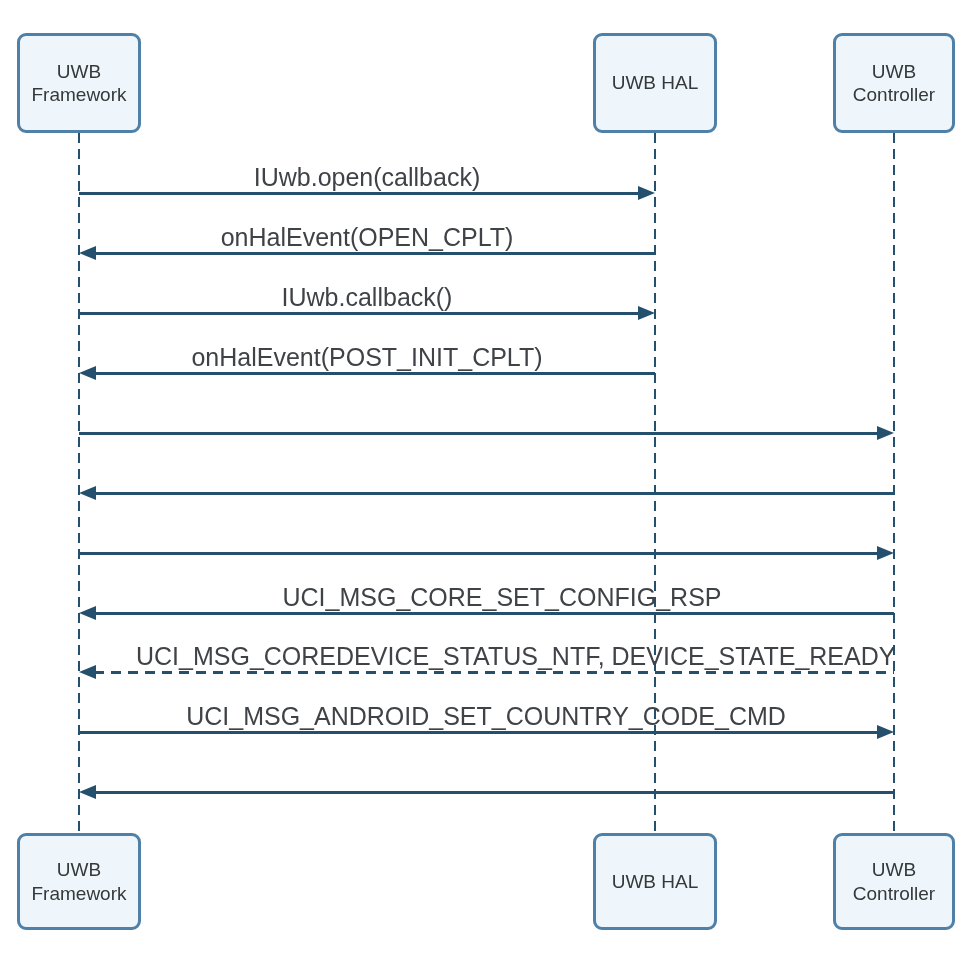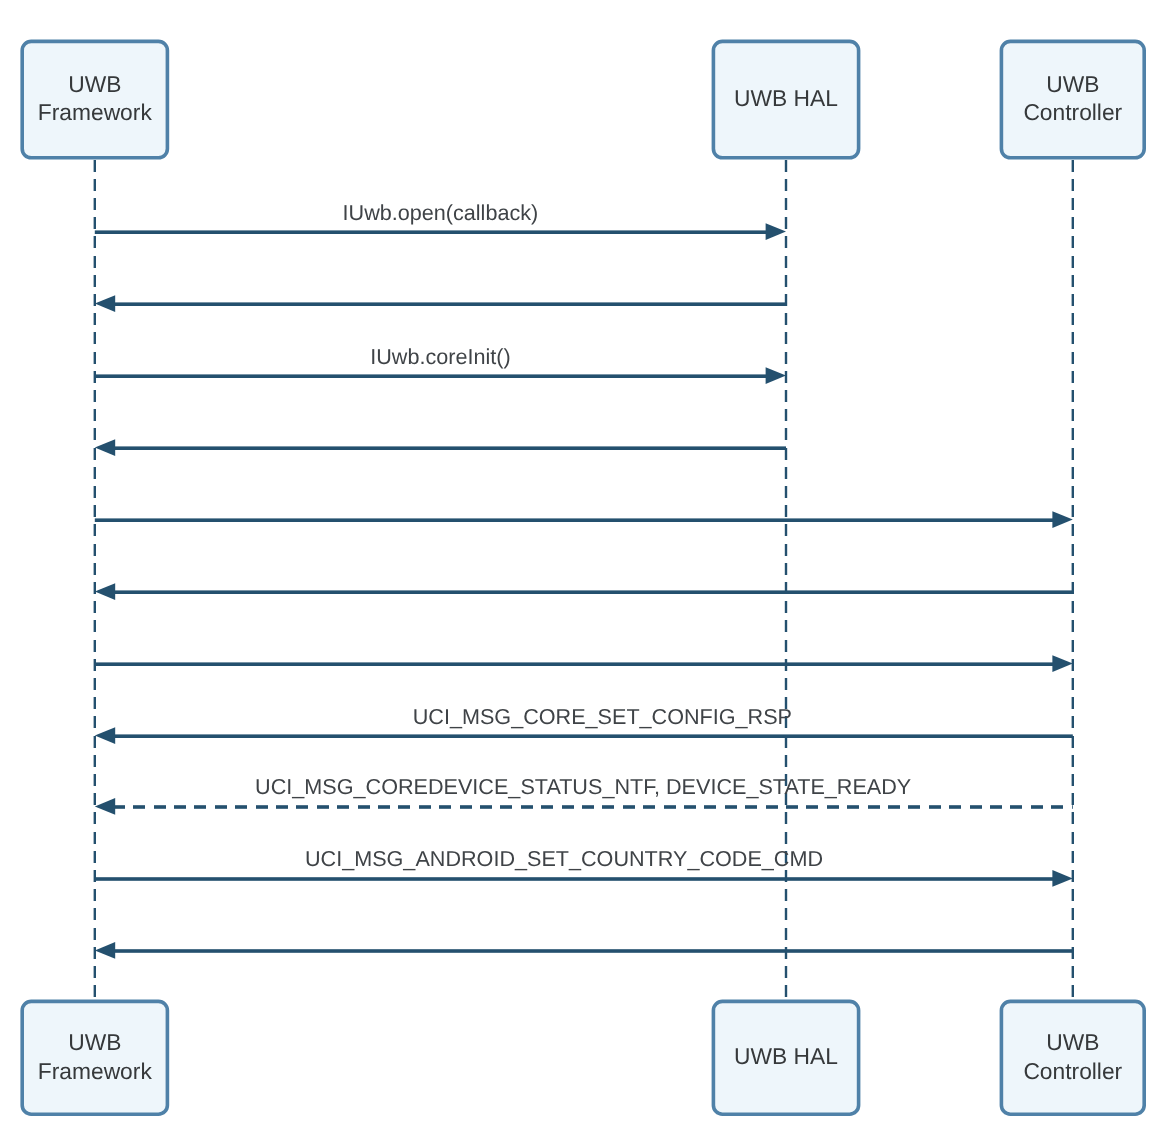--- a/index.html
+++ b/index.html
@@ -36,21 +36,21 @@
     font-size: 19px;
     line-height: 1.22;
     color: var(--ptext);
     padding: 4px 6px;
     z-index: 2;
   }
   .msg-label {
     position: absolute;
     width: 700px;
     text-align: center;
-    font-size: 18px;
+    font-size: 25px;
     line-height: 22px;
     color: var(--ltext);
     white-space: nowrap;
     z-index: 3;
   }
   .msg-line {
     position: absolute;
     height: 3px;
     background: var(--line);
     z-index: 1;
@@ -85,48 +85,50 @@
     <span>UWB HAL</span>
   </div>
   <div class="pbox" style="left:833px;top:33px;width:122px;height:100px">
     <span>UWB Controller</span>
   </div>
 
   <div class="msg-label" style="left:17px;top:166px">IUwb.open(callback)</div>
   <div class="msg-line" style="left:79px;top:192px;width:561px"></div>
   <div class="head right" style="left:638px;top:186px"></div>
 
+  <div class="msg-label" style="left:17px;top:226px">onHalEvent(OPEN_CPLT)</div>
   <div class="msg-line" style="left:94px;top:252px;width:561px"></div>
   <div class="head left" style="left:79px;top:246px"></div>
 
-  <div class="msg-label" style="left:17px;top:286px">IUwb.coreInit()</div>
+  <div class="msg-label" style="left:17px;top:286px">IUwb.callback()</div>
   <div class="msg-line" style="left:79px;top:312px;width:561px"></div>
   <div class="head right" style="left:638px;top:306px"></div>
 
+  <div class="msg-label" style="left:17px;top:346px">onHalEvent(POST_INIT_CPLT)</div>
   <div class="msg-line" style="left:94px;top:372px;width:561px"></div>
   <div class="head left" style="left:79px;top:366px"></div>
 
   <div class="msg-line" style="left:79px;top:432px;width:800px"></div>
   <div class="head right" style="left:877px;top:426px"></div>
 
   <div class="msg-line" style="left:94px;top:492px;width:800px"></div>
   <div class="head left" style="left:79px;top:486px"></div>
 
   <div class="msg-line" style="left:79px;top:552px;width:800px"></div>
   <div class="head right" style="left:877px;top:546px"></div>
 
   <div class="msg-label" style="left:152px;top:586px">UCI_MSG_CORE_SET_CONFIG_RSP</div>
   <div class="msg-line" style="left:94px;top:612px;width:800px"></div>
   <div class="head left" style="left:79px;top:606px"></div>
 
   <div class="msg-label" style="left:136px;top:645px">UCI_MSG_COREDEVICE_STATUS_NTF, DEVICE_STATE_READY</div>
   <div class="msg-line dashed" style="left:94px;top:671px;width:800px"></div>
   <div class="head left" style="left:79px;top:665px"></div>
 
-  <div class="msg-label" style="left:120px;top:705px">UCI_MSG_ANDROID_SET_COUNTRY_CODE_CMD</div>
+  <div class="msg-label" style="left:136px;top:705px">UCI_MSG_ANDROID_SET_COUNTRY_CODE_CMD</div>
   <div class="msg-line" style="left:79px;top:731px;width:800px"></div>
   <div class="head right" style="left:877px;top:725px"></div>
 
   <div class="msg-line" style="left:94px;top:791px;width:800px"></div>
   <div class="head left" style="left:79px;top:785px"></div>
 
   <div class="pbox" style="left:17px;top:833px;width:124px;height:97px">
     <span>UWB Framework</span>
   </div>
   <div class="pbox" style="left:593px;top:833px;width:124px;height:97px">

